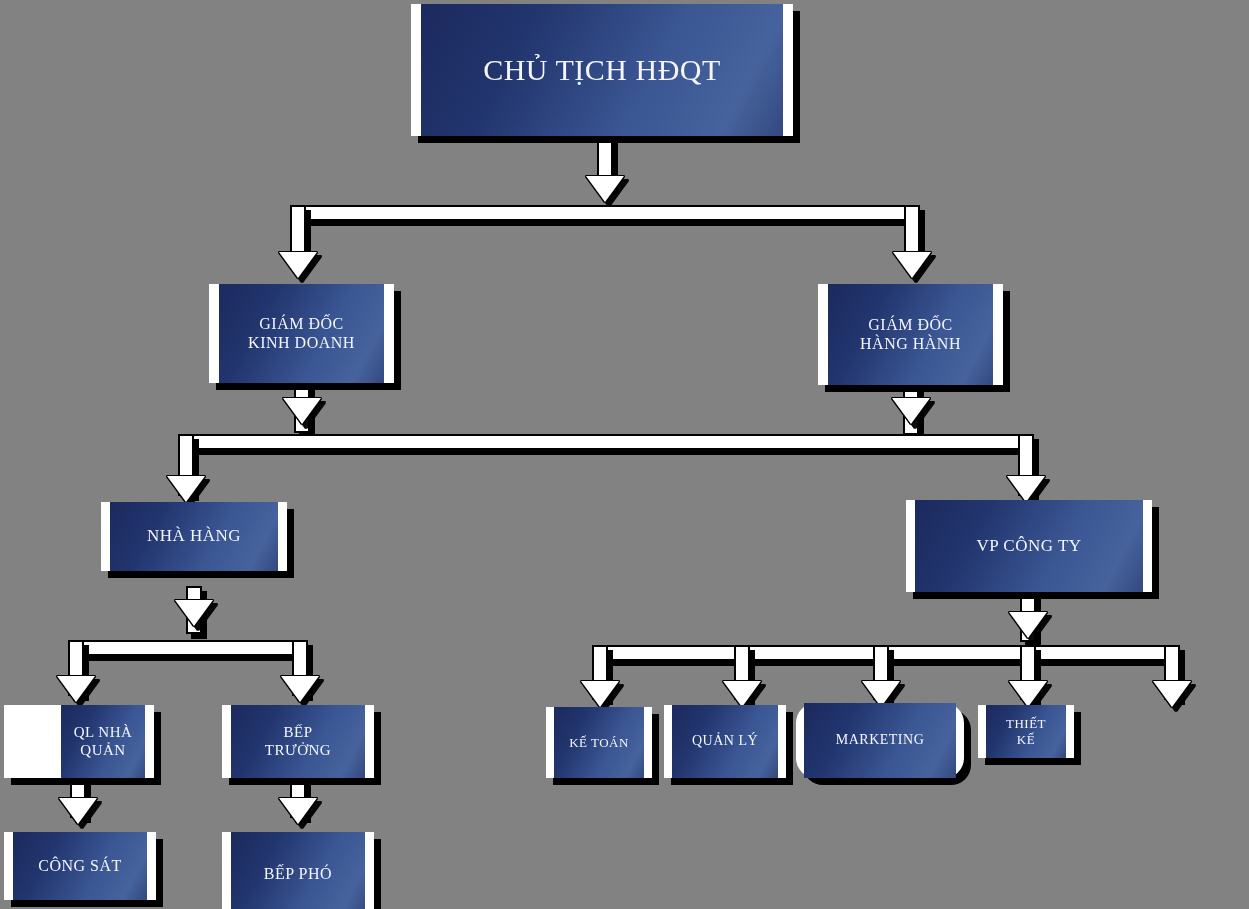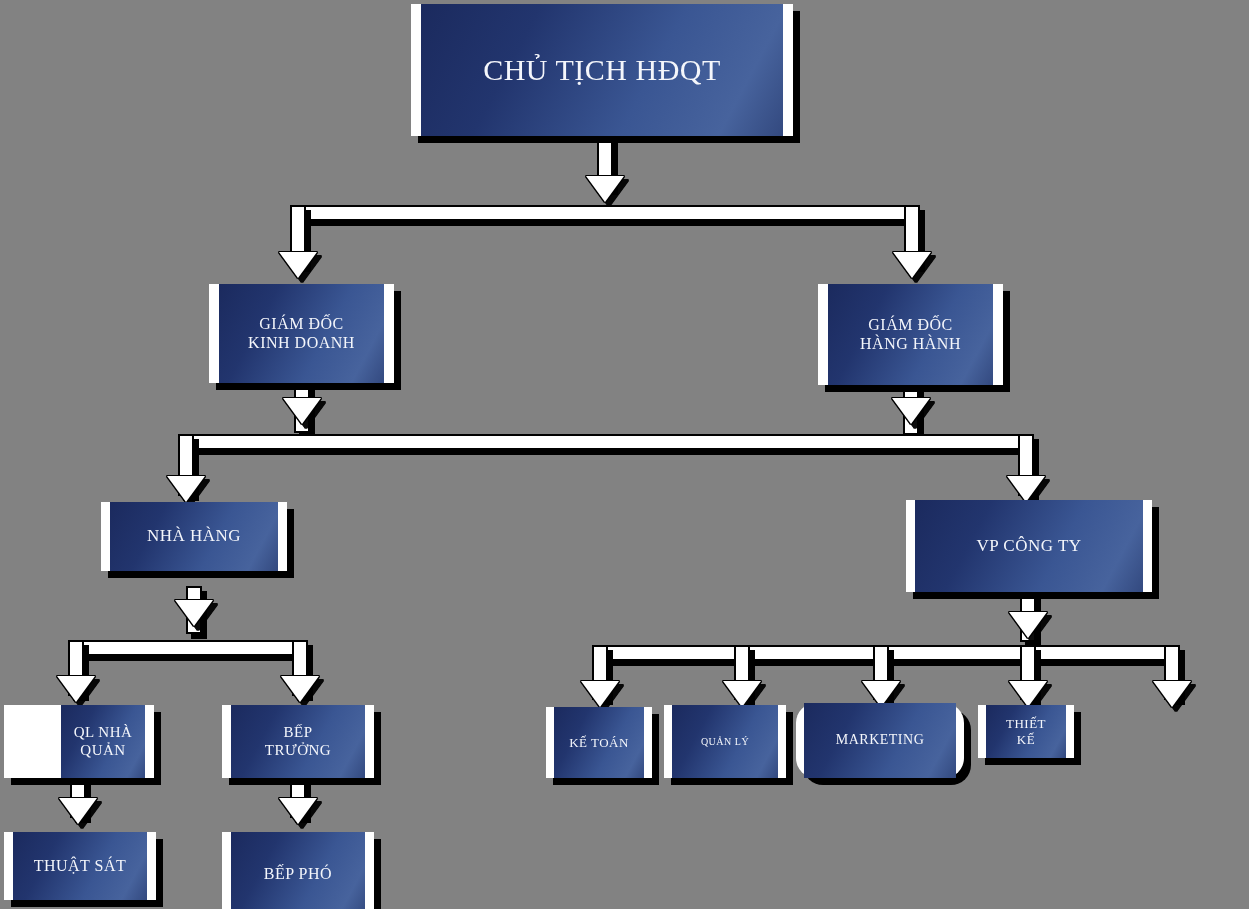--- a/index.html
+++ b/index.html
@@ -175,38 +175,38 @@
 
   <div class="node frame-md" style="left:222px; top:705px; width:152px; height:73px;">
     <div class="inner" style="font-size:15px; flex-direction:column;">
       <span>BẾP</span>
       <span>TRƯỞNG</span>
     </div>
   </div>
 
   <div class="node frame-md" style="left:4px; top:832px; width:152px; height:68px;">
     <div class="inner" style="font-size:16px;">
-      <span>THUẬT SÁT</span>
+      <span>CÔNG SÁT</span>
     </div>
   </div>
 
   <div class="node frame-md" style="left:222px; top:832px; width:152px; height:84px;">
     <div class="inner" style="font-size:16px;">
       <span>BẾP PHÓ</span>
     </div>
   </div>
 
   <div class="node frame-sm" style="left:546px; top:707px; width:106px; height:71px;">
     <div class="inner" style="font-size:13px;">
       <span>KẾ TOÁN</span>
     </div>
   </div>
 
   <div class="node frame-sm" style="left:664px; top:705px; width:122px; height:73px;">
-    <div class="inner" style="font-size:10px;">
+    <div class="inner" style="font-size:14px;">
       <span>QUẢN LÝ</span>
     </div>
   </div>
 
   <div class="node frame-sm" style="left:796px; top:703px; width:168px; height:75px;border-radius:20px;">
     <div class="inner" style="font-size:14px;">
       <span>MARKETING</span>
     </div>
   </div>
 

